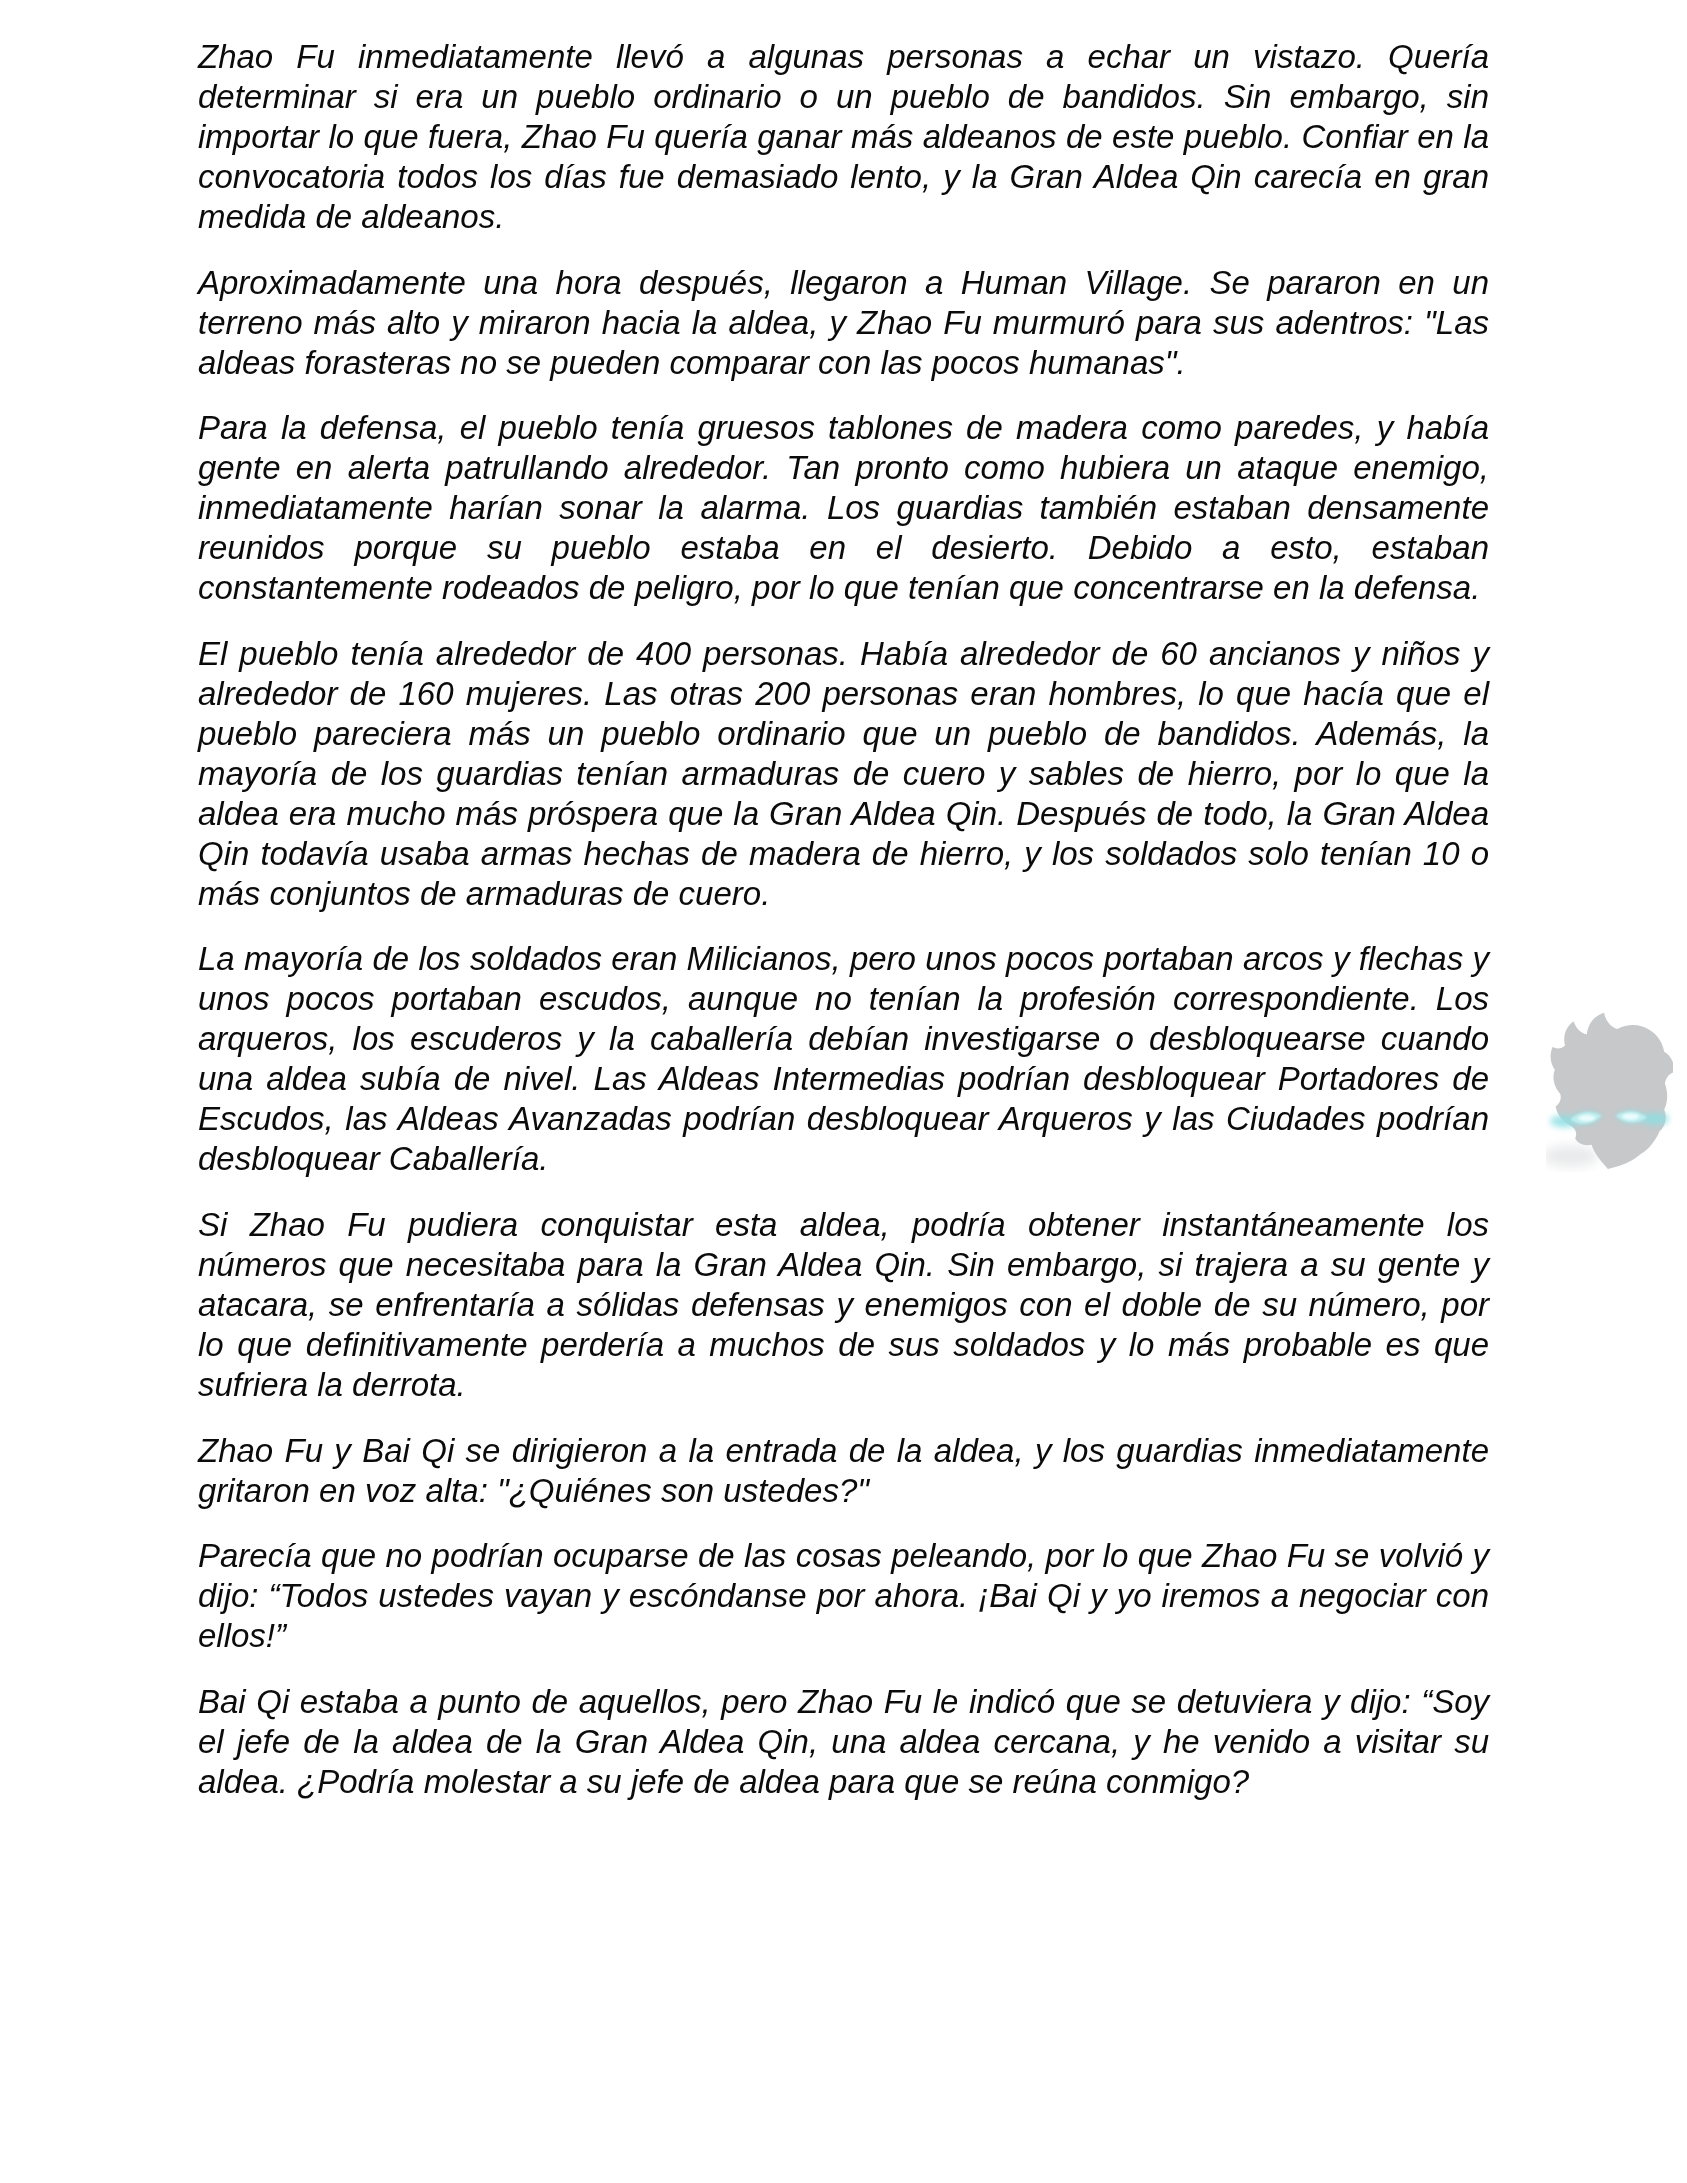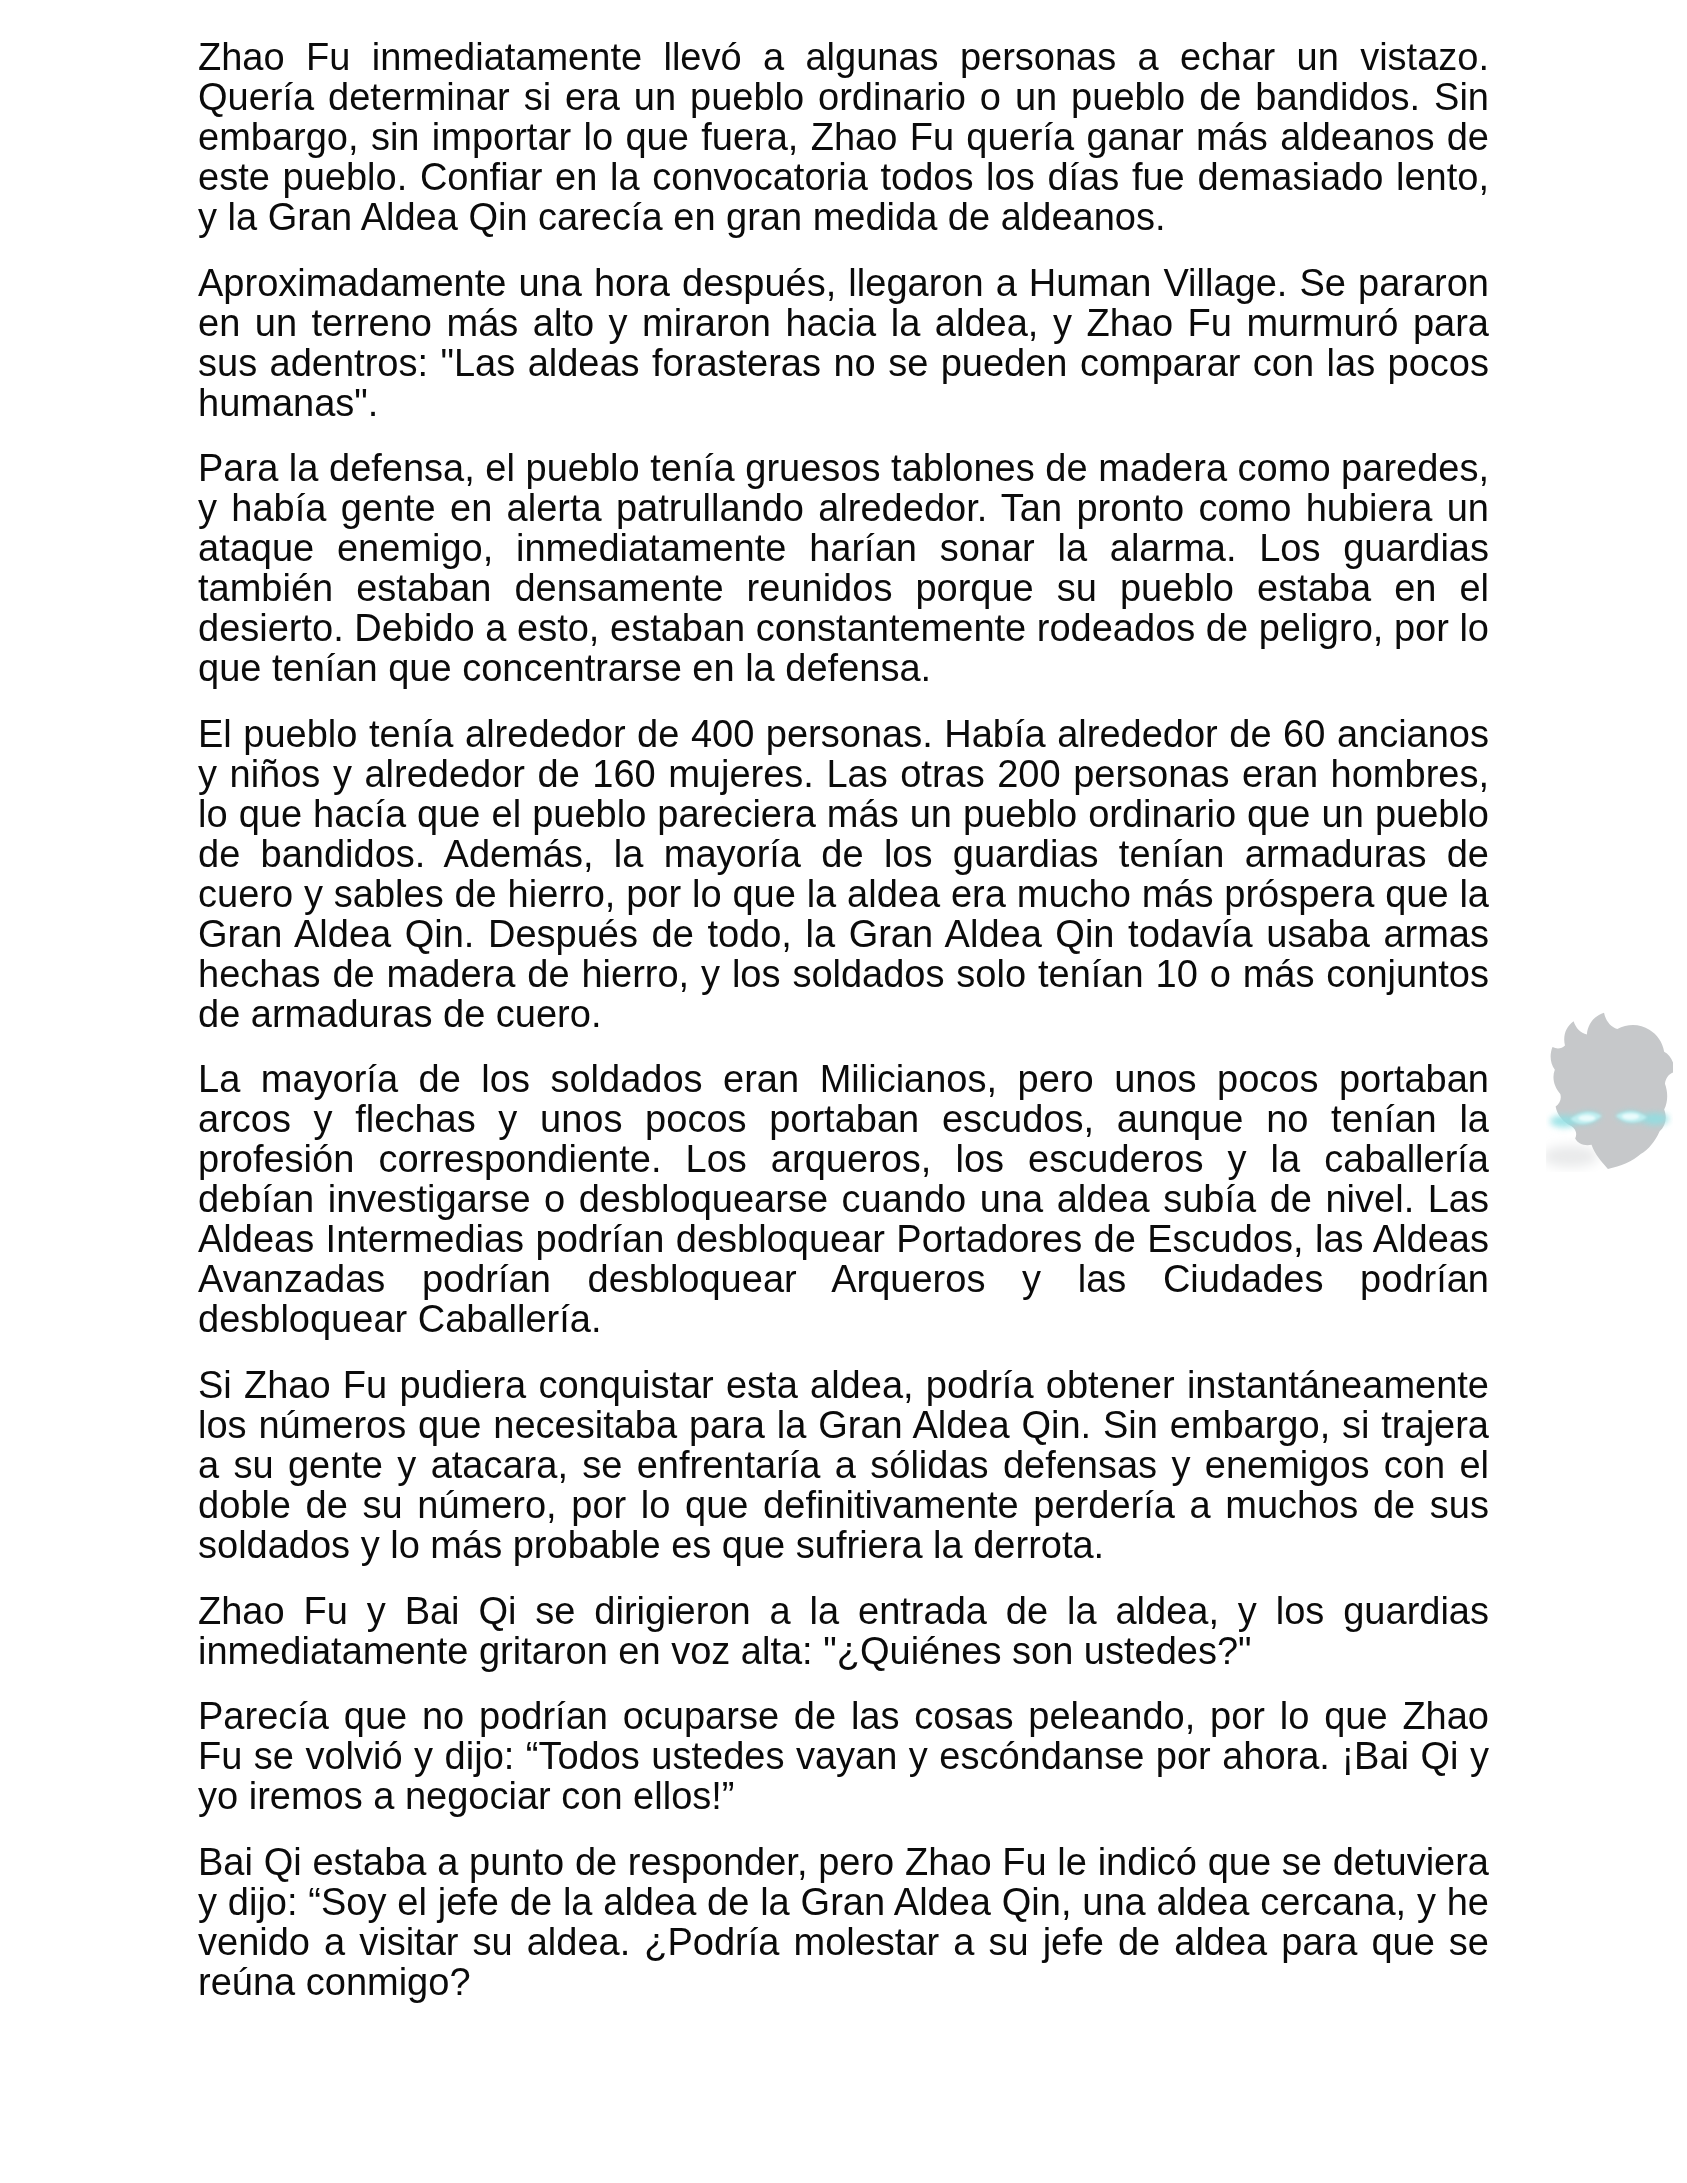--- a/index.html
+++ b/index.html
@@ -10,24 +10,25 @@
     position: relative;
     overflow: hidden;
     font-family: "Liberation Sans", sans-serif;
   }
   .content {
     position: absolute;
     left: 198px;
     top: 37px;
     width: 1291px;
     color: #0b0b0b;
-    font-size: 38px;
+    font-size: 33px;
     line-height: 40px;
     text-align: justify;
     text-justify: inter-word;
+    font-style: italic;
   }
   .content p {
     margin: 0 0 25.6px 0;
     padding: 0;
   }
   .watermark {
     position: absolute;
     left: 1546px;
     top: 1008px;
     width: 127px;
@@ -41,21 +42,21 @@
 
 <div class="content">
   <p>Zhao Fu inmediatamente llevó a algunas personas a echar un vistazo. Quería determinar si era un pueblo ordinario o un pueblo de bandidos. Sin embargo, sin importar lo que fuera, Zhao Fu quería ganar más aldeanos de este pueblo. Confiar en la convocatoria todos los días fue demasiado lento, y la Gran Aldea Qin carecía en gran medida de aldeanos.</p>
   <p>Aproximadamente una hora después, llegaron a Human Village. Se pararon en un terreno más alto y miraron hacia la aldea, y Zhao Fu murmuró para sus adentros: "Las aldeas forasteras no se pueden comparar con las pocos humanas".</p>
   <p>Para la defensa, el pueblo tenía gruesos tablones de madera como paredes, y había gente en alerta patrullando alrededor. Tan pronto como hubiera un ataque enemigo, inmediatamente harían sonar la alarma. Los guardias también estaban densamente reunidos porque su pueblo estaba en el desierto. Debido a esto, estaban constantemente rodeados de peligro, por lo que tenían que concentrarse en la defensa.</p>
   <p>El pueblo tenía alrededor de 400 personas. Había alrededor de 60 ancianos y niños y alrededor de 160 mujeres. Las otras 200 personas eran hombres, lo que hacía que el pueblo pareciera más un pueblo ordinario que un pueblo de bandidos. Además, la mayoría de los guardias tenían armaduras de cuero y sables de hierro, por lo que la aldea era mucho más próspera que la Gran Aldea Qin. Después de todo, la Gran Aldea Qin todavía usaba armas hechas de madera de hierro, y los soldados solo tenían 10 o más conjuntos de armaduras de cuero.</p>
   <p>La mayoría de los soldados eran Milicianos, pero unos pocos portaban arcos y flechas y unos pocos portaban escudos, aunque no tenían la profesión correspondiente. Los arqueros, los escuderos y la caballería debían investigarse o desbloquearse cuando una aldea subía de nivel. Las Aldeas Intermedias podrían desbloquear Portadores de Escudos, las Aldeas Avanzadas podrían desbloquear Arqueros y las Ciudades podrían desbloquear Caballería.</p>
   <p>Si Zhao Fu pudiera conquistar esta aldea, podría obtener instantáneamente los números que necesitaba para la Gran Aldea Qin. Sin embargo, si trajera a su gente y atacara, se enfrentaría a sólidas defensas y enemigos con el doble de su número, por lo que definitivamente perdería a muchos de sus soldados y lo más probable es que sufriera la derrota.</p>
   <p>Zhao Fu y Bai Qi se dirigieron a la entrada de la aldea, y los guardias inmediatamente gritaron en voz alta: "¿Quiénes son ustedes?"</p>
   <p>Parecía que no podrían ocuparse de las cosas peleando, por lo que Zhao Fu se volvió y dijo: “Todos ustedes vayan y escóndanse por ahora. ¡Bai Qi y yo iremos a negociar con ellos!”</p>
-  <p>Bai Qi estaba a punto de responder, pero Zhao Fu le indicó que se detuviera y dijo: “Soy el jefe de la aldea de la Gran Aldea Qin, una aldea cercana, y he venido a visitar su aldea. ¿Podría molestar a su jefe de aldea para que se reúna conmigo?</p>
+  <p>Bai Qi estaba a punto de aquellos, pero Zhao Fu le indicó que se detuviera y dijo: “Soy el jefe de la aldea de la Gran Aldea Qin, una aldea cercana, y he venido a visitar su aldea. ¿Podría molestar a su jefe de aldea para que se reúna conmigo?</p>
 </div>
 
 <div class="watermark">
   <svg viewBox="0 0 160 210" xmlns="http://www.w3.org/2000/svg">
     <defs>
       <filter id="soft" x="-60%" y="-60%" width="220%" height="220%">
         <feGaussianBlur stdDeviation="7"></feGaussianBlur>
       </filter>
       <filter id="glow" x="-80%" y="-80%" width="260%" height="260%">
         <feGaussianBlur stdDeviation="4"></feGaussianBlur>

